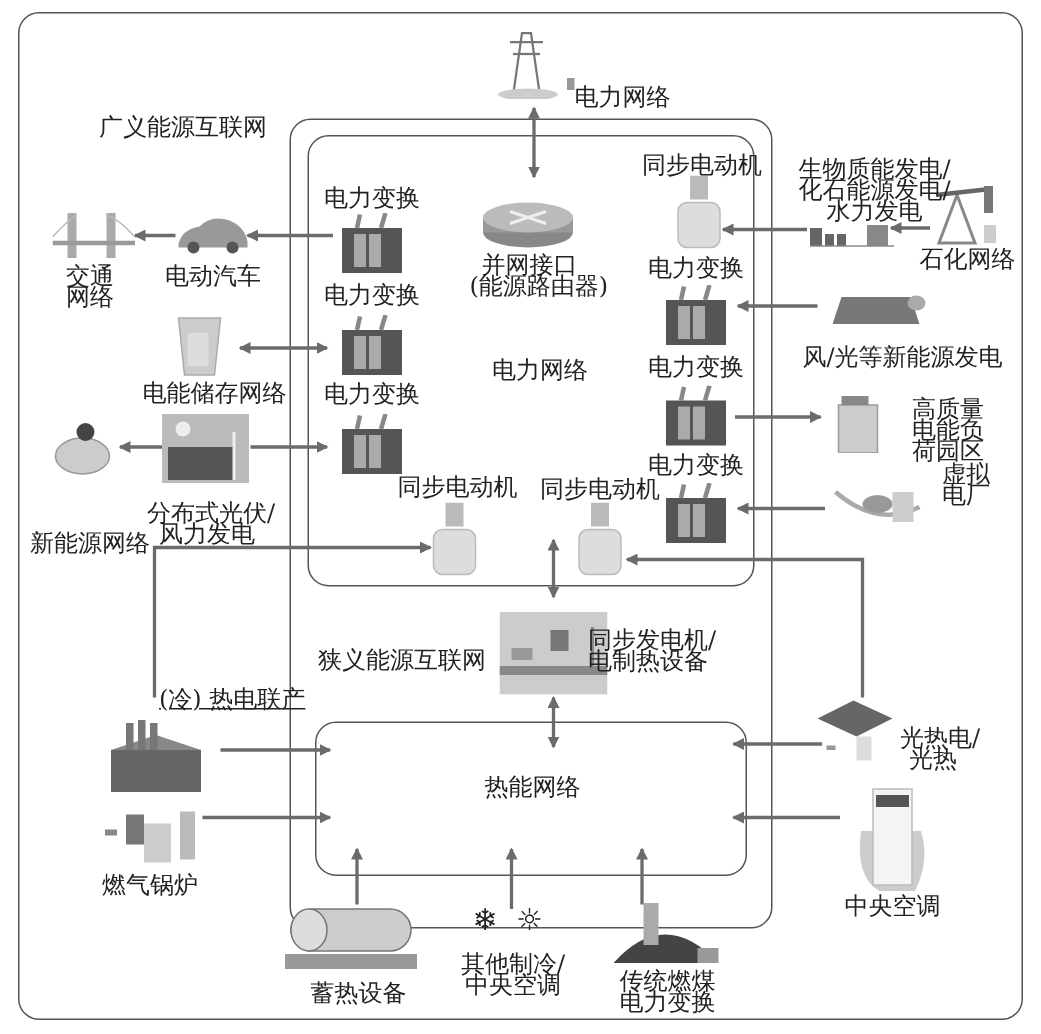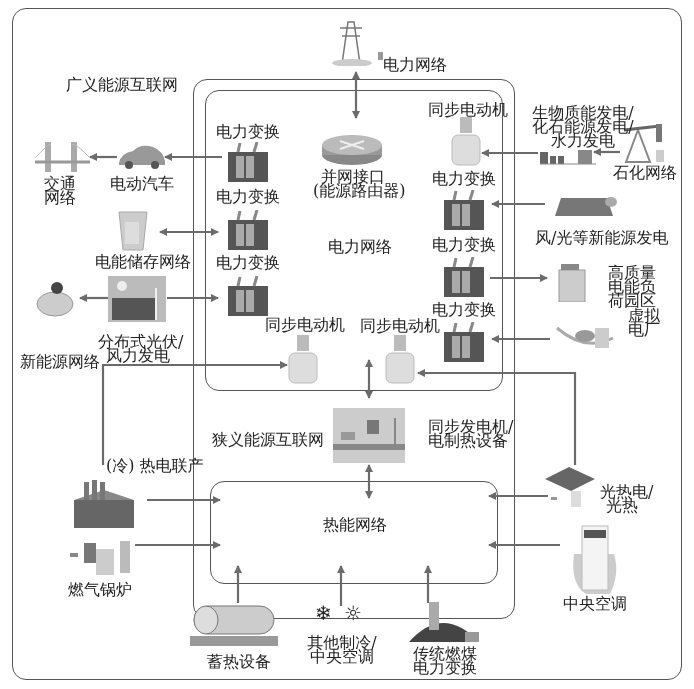--- a/index.html
+++ b/index.html
@@ -267,26 +267,26 @@
 <div class="lbl left" style="left:608px;top:266px;">
   <div>高质量</div>
   <div>电能负</div>
   <div>荷园区</div>
 </div>
 <div class="lbl left" style="left:628px;top:309px;">
   <div>虚拟</div>
   <div>电厂</div>
 </div>
 
-<div class="lbl left" style="left:428px;top:420px;">
+<div class="lbl left" style="left:392px;top:420px;">
   <div>同步发电机/</div>
   <div>电制热设备</div>
 </div>
 
-<div class="lbl left" style="left:106px;top:459px;">(冷) 热电联产</div>
+<div class="lbl left" style="left:106px;top:459px;text-decoration:underline;">(冷) 热电联产</div>
 <div class="lbl" style="left:68px;top:583px;width:60px;">燃气锅炉</div>
 <div class="lbl left" style="left:600px;top:485px;">
   <div>光热电/</div>
   <div style="padding-left:6px;">光热</div>
 </div>
 <div class="lbl" style="left:560px;top:597px;width:70px;">中央空调</div>
 
 <div class="lbl" style="left:204px;top:655px;width:70px;">蓄热设备</div>
 <div class="lbl" style="left:302px;top:636px;width:80px;">
   <div>其他制冷/</div>

